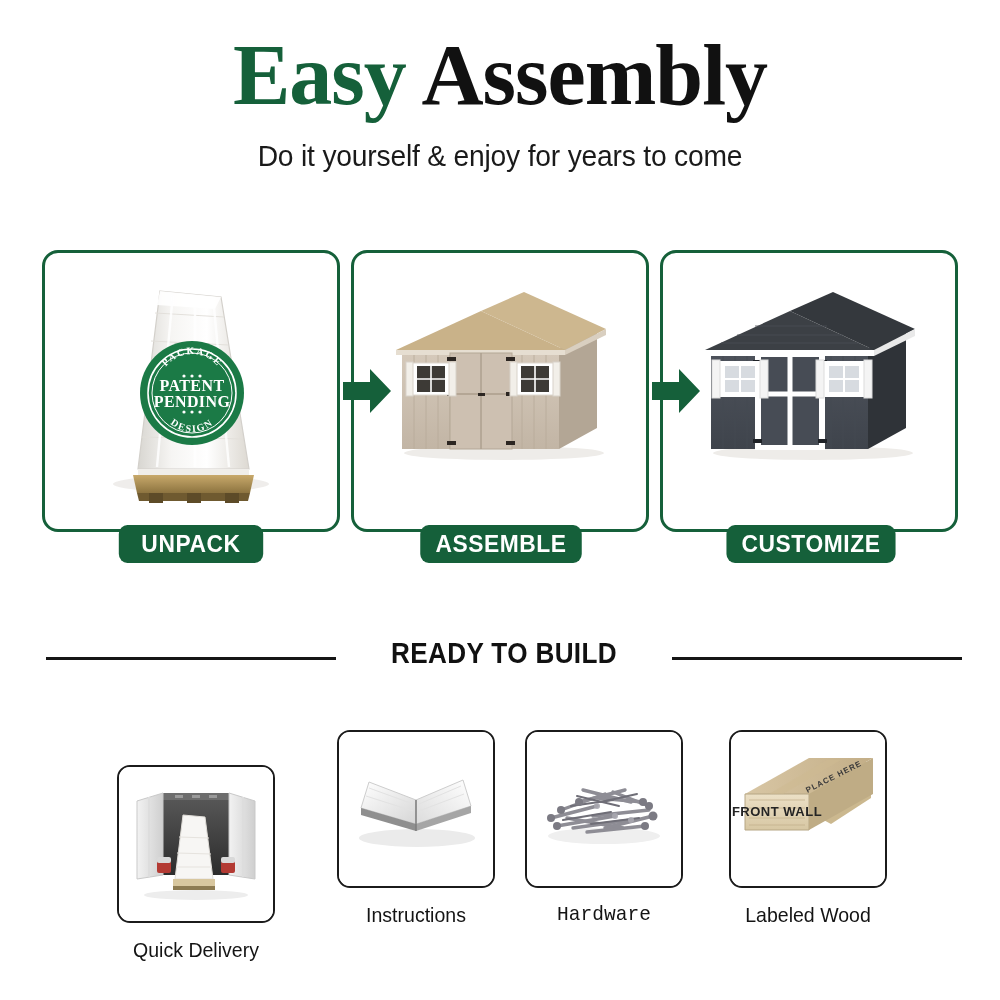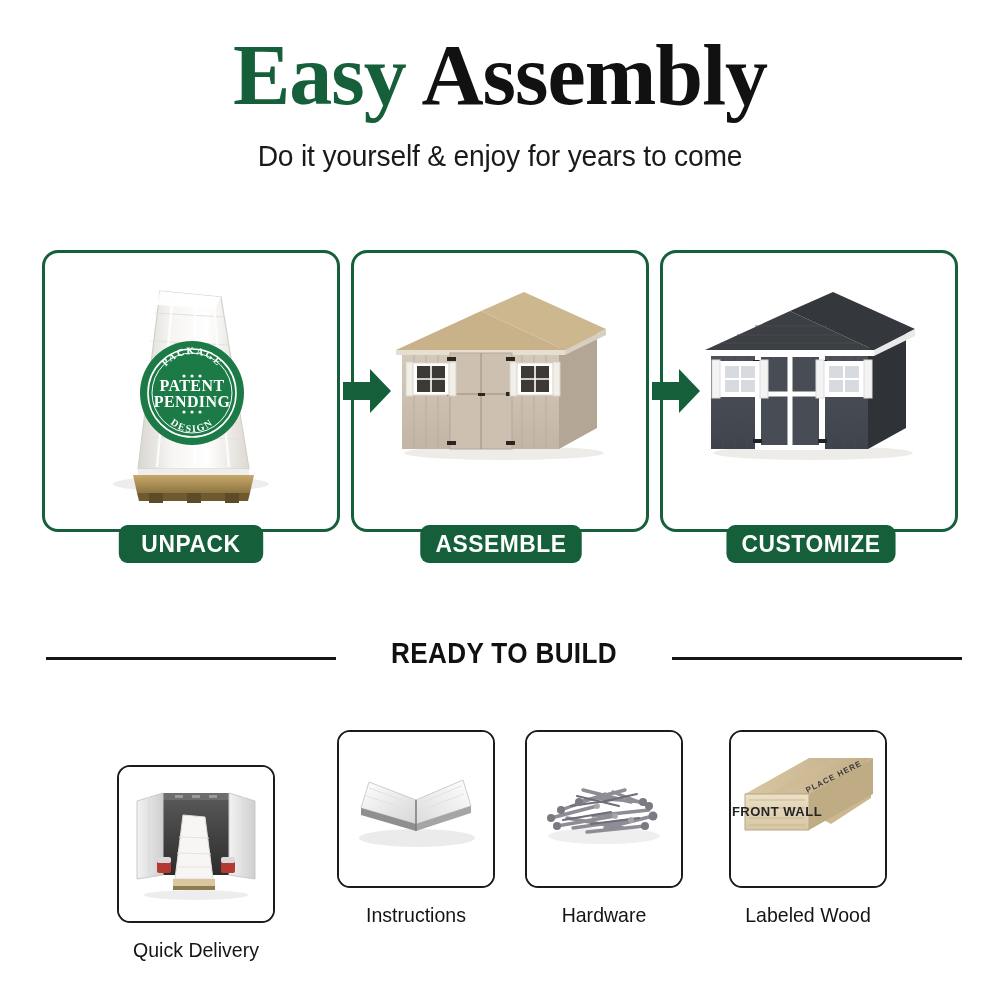--- a/index.html
+++ b/index.html
@@ -61,21 +61,21 @@
     position:absolute;top:0;left:0;width:1000px;text-align:center;
     font-size:29px;font-weight:700;color:#111;letter-spacing:.4px;
     transform:scaleX(.9);transform-origin:center top;white-space:nowrap;
   }
 
   
   .features{position:absolute;top:730px;left:0;width:1000px;height:210px;}
   .feat{position:absolute;top:0;width:158px;}
   .feat.f1{left:117px;margin-top:35px;}
   .feat.f2{left:337px;}
-  .feat.f3{left:525px;}
+  .feat.f3{left:525px;font-family:Liberation Mono, monospace;}
   .feat.f4{left:729px;}
   .feat-box{
     position:relative;width:158px;height:158px;box-sizing:border-box;
     border:2px solid #1b1b1b;border-radius:13px;background:#fff;overflow:hidden;
   }
   .feat-box svg{display:block;width:100%;height:100%;}
   .feat-label{
     margin-top:15px;text-align:center;font-size:21px;color:#141414;font-weight:400;
     transform:scaleX(.93);transform-origin:center top;white-space:nowrap;
   }

